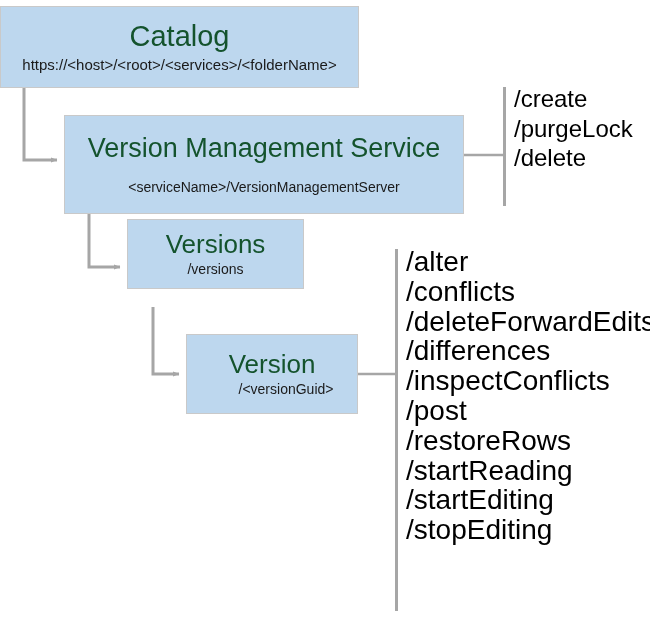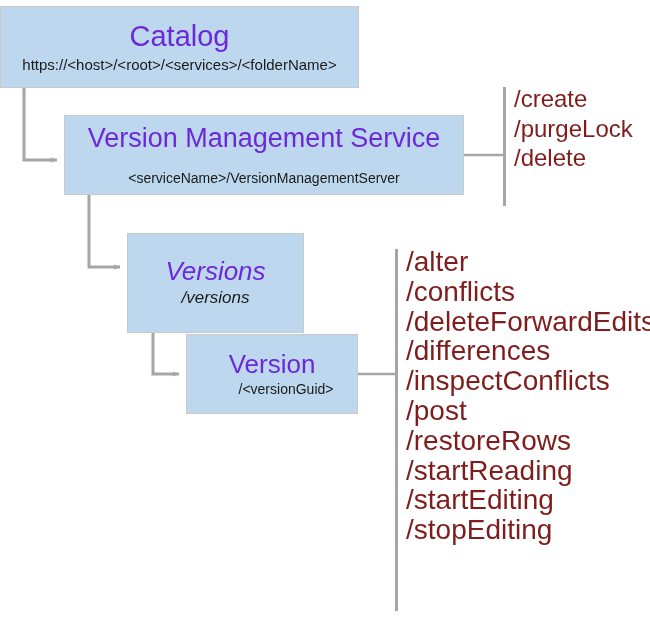--- a/index.html
+++ b/index.html
@@ -39,49 +39,49 @@
     flex-direction: column;
     align-items: center;
     justify-content: center;
     text-align: center;
     color: #1a1a1a;
   }
   .node .node-title {
     font-size: 27px;
     line-height: 1.12;
     font-weight: 400;
-    color: #6d28d9;
+    color: #14532d;
     white-space: nowrap;
   }
   .node .node-path {
     font-size: 14px;
     line-height: 1.2;
     margin-top: 2px;
     color: #1a1a1a;
     white-space: nowrap;
   }
 
   
   #node-catalog {
     left: 0px;  top: 6px;  width: 359px;  height: 82px;
   }
   #node-catalog .node-title { font-size: 29px; }
   #node-catalog .node-path { font-size: 15px; margin-top: 3px; }
 
   #node-vms {
-    left: 64px; top: 115px; width: 400px; height: 80px;
+    left: 64px; top: 115px; width: 400px; height: 99px;
   }
   #node-vms .node-title { font-size: 27px; }
   #node-vms .node-path  { font-size: 14px; margin-top: 16px; }
 
   #node-versions {
-    left: 127px; top: 233px; width: 177px; height: 100px; font-style: italic;
+    left: 127px; top: 219px; width: 177px; height: 70px;
   }
   #node-versions .node-title { font-size: 26px; }
-  #node-versions .node-path  { font-size: 17px; }
+  #node-versions .node-path  { font-size: 14px; }
 
   #node-version {
     left: 186px; top: 334px; width: 172px; height: 80px;
   }
   #node-version .node-title { font-size: 26px; text-align: right; }
   #node-version .node-path  { font-size: 14px; margin-left: 28px; }
 
   
   .ops-group {
     position: absolute;
@@ -93,21 +93,21 @@
     width: 3px;
     background: #a6a6a6;
   }
   .ops-list {
     position: absolute;
     margin: 0;
     padding: 0;
     list-style: none;
   }
   .ops-list li {
-    color: #7f1d1d;
+    color: #000000;
     white-space: nowrap;
   }
 
   #ops-service {
     left: 503px; top: 87px;
   }
   #ops-service .ops-bar { height: 119px; }
   #ops-service .ops-list { left: 11px; top: -3px; }
   #ops-service .ops-list li { font-size: 24px; line-height: 29.5px; }
 

